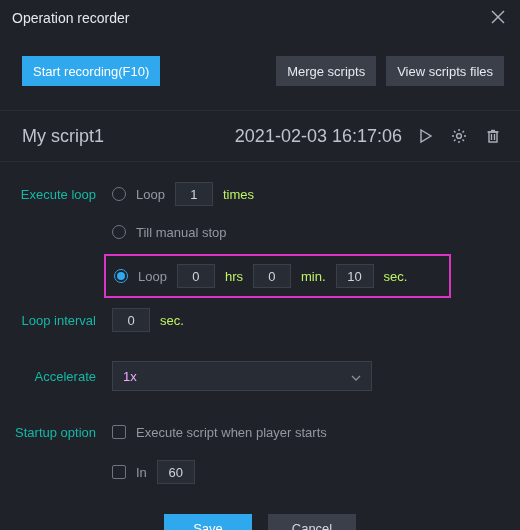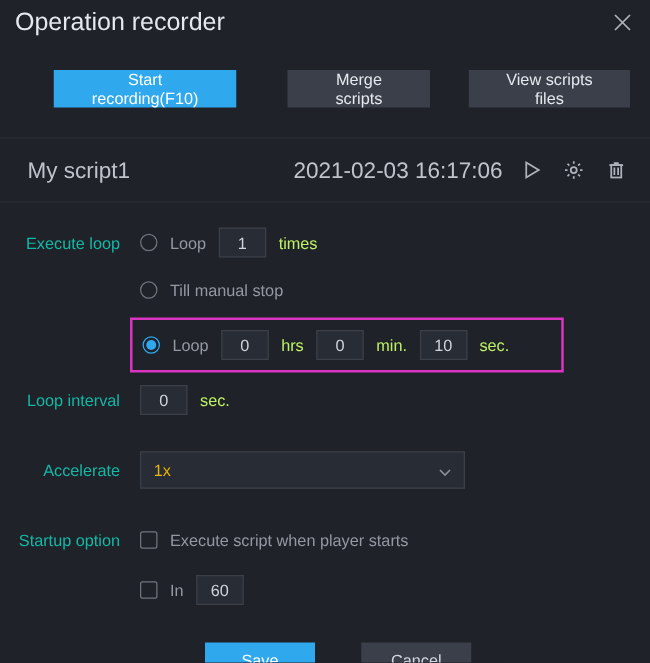--- a/index.html
+++ b/index.html
@@ -11,21 +11,21 @@
     font-size: 13px;
     color: #b7bcc6;
     overflow: hidden;
   }
   .titlebar {
     height: 36px;
     display: flex;
     align-items: center;
     padding: 0 12px;
     color: #e5e8ee;
-    font-size: 20px;
+    font-size: 14px;
   }
   .titlebar .spacer { flex: 1; }
   .close-x {
     width: 18px; height: 18px;
     cursor: pointer;
     color: #aeb2bb;
   }
   .toolbar {
     display: flex;
     align-items: center;
@@ -35,22 +35,21 @@
   .btn {
     display: inline-flex;
     align-items: center;
     justify-content: center;
     border: none;
     cursor: pointer;
     font-size: 13px;
     color: #e5e8ee;
     background: #3a3f49;
     height: 30px;
-    padding: 0 24px;
-    margin-left: 21px;
+    padding: 0 11px;
   }
   .sel-accent {
     background: #2fa8ee;
     color: #fff;
   }
   .toolbar .spacer { flex: 1; }
   .divider { height: 1px; background: #292d35; }
   .scriptbar {
     display: flex;
     align-items: center;
@@ -117,21 +116,21 @@
     padding: 8px 42px 8px 8px;
     display: flex; align-items: center; gap: 10px;
     margin-left: -8px;
   }
   .select {
     width: 260px; height: 30px;
     background: #282c34;
     border: 1px solid #3b3f48;
     display: flex; align-items: center; justify-content: space-between;
     padding: 0 10px;
-    color: #eab308;
+    color: #f0abfc;
     cursor: pointer;
   }
   .chev { width: 10px; height: 10px; color: #8b909b; }
   .footer {
     display: flex;
     gap: 16px;
     justify-content: center;
     padding: 10px 0 12px 0;
   }
   .btn-save { background: #2fa8ee; color: #fff; width: 88px; height: 28px; }

